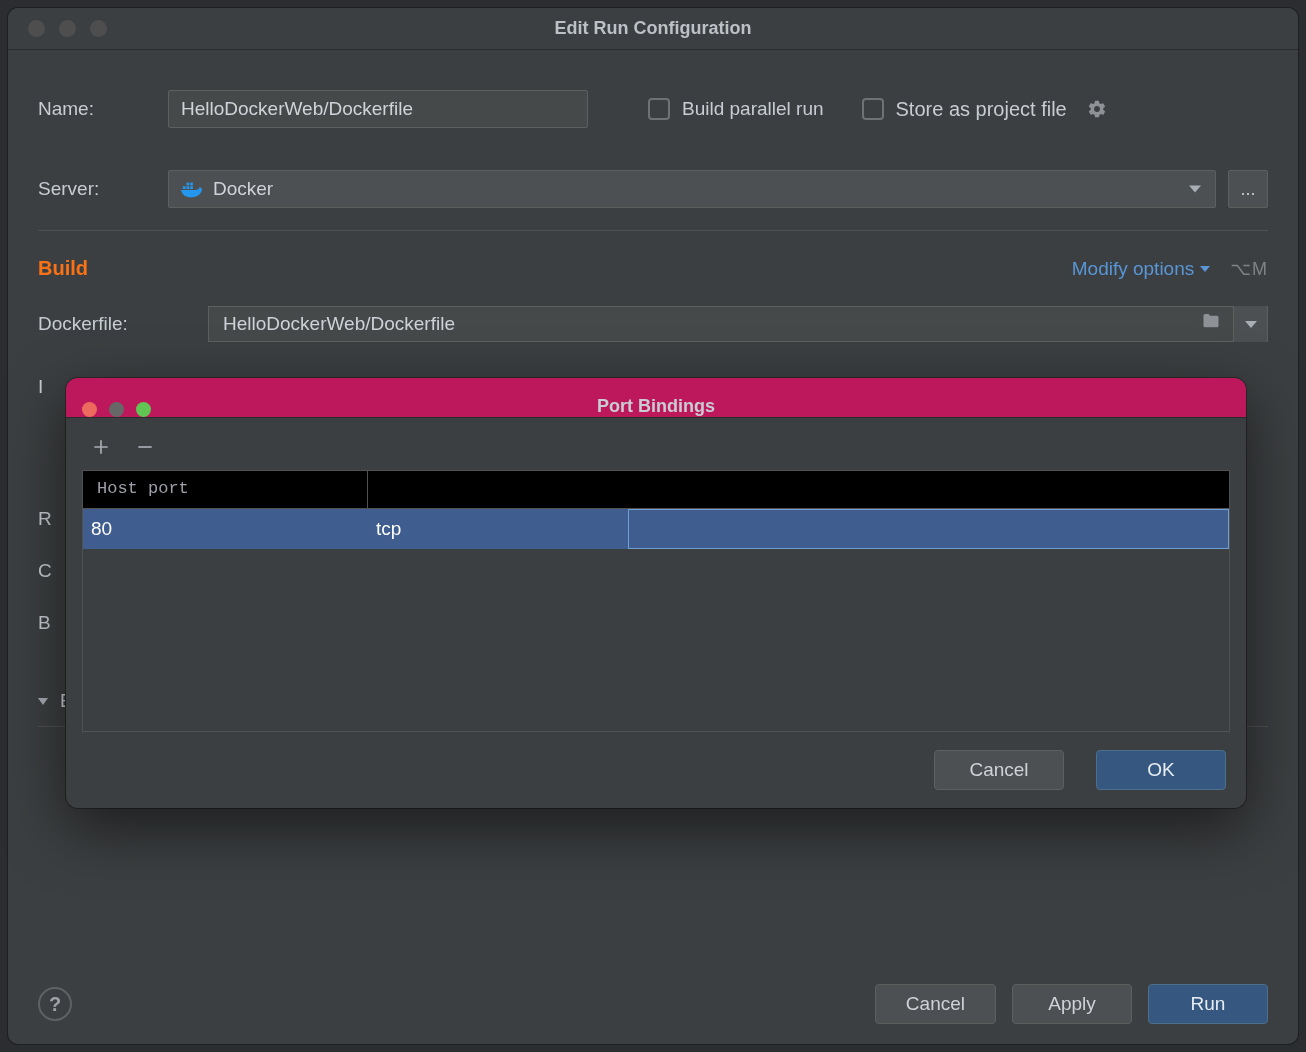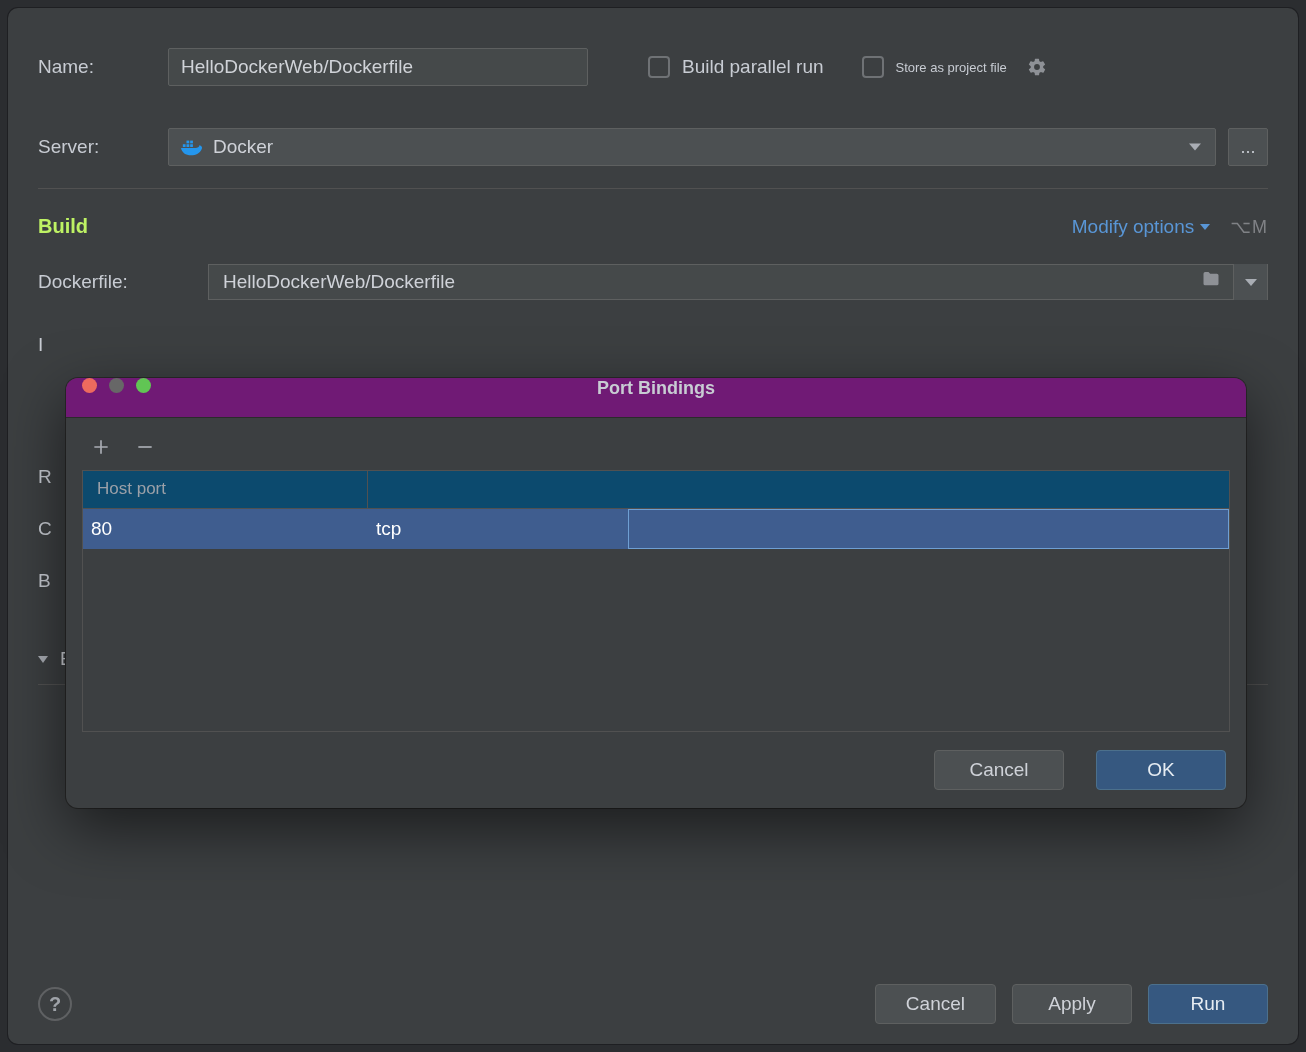--- a/index.html
+++ b/index.html
@@ -147,21 +147,21 @@
   }
   .section-header {
     display: flex;
     align-items: center;
     justify-content: space-between;
     margin-bottom: 26px;
   }
   .section-title {
     font-size: 20px;
     font-weight: 700;
-    color: #bef264;
+    color: #f97316;
   }
   .modify-link {
     color: #5996d6;
     font-size: 19px;
     display: flex;
     align-items: center;
     gap: 6px;
   }
   .caret-down-sm {
     width: 0; height: 0;
@@ -279,24 +279,24 @@
     height: 430px;
     background: #3c3f41;
     border-radius: 12px;
     box-shadow: 0 20px 60px rgba(0,0,0,0.55), 0 0 0 1px #2a2a2a;
     overflow: hidden;
     display: flex;
     flex-direction: column;
   }
   .modal-titlebar {
     height: 40px;
-    background: #701a75;
+    background: #be185d;
     border-bottom: 1px solid #2b2b2b;
     display: flex;
-    align-items: flex-start;
+    align-items: flex-end;
     position: relative;
   }
   .modal-title {
     position: absolute;
     left: 0; right: 0;
     text-align: center;
     font-size: 18px;
     font-weight: 700;
     color: #c8ccd3;
     pointer-events: none;
@@ -324,22 +324,23 @@
   .table-wrap {
     border: 1px solid #515151;
     flex: 1;
     background: #3c3f41;
     display: flex;
     flex-direction: column;
   }
   .thead {
     display: flex;
     height: 38px;
-    background: #0c4a6e;
+    background: #000000;
     border-bottom: 1px solid #515151;
+    font-family: Liberation Mono, monospace;
   }
   .th {
     padding: 8px 14px;
     color: #9ba0a8;
     font-size: 17px;
     border-right: 1px solid #515151;
   }
   .th:last-child { border-right: none; margin-top: 32px; }
   .c-host { width: 285px; }
   .c-cont { width: 285px; }
@@ -366,33 +367,41 @@
     display: flex;
     justify-content: flex-end;
     padding: 18px 20px;
     gap: 16px;
   }
 </style>
 </head>
 <body>
 
 <div class="main-window">
+  <div class="main-titlebar">
+    <div class="traffic-lights">
+      <div class="traffic-light tl-dim"></div>
+      <div class="traffic-light tl-dim"></div>
+      <div class="traffic-light tl-dim"></div>
+    </div>
+    <div class="win-title">Edit Run Configuration</div>
+  </div>
 
   <div class="main-body">
 
     <div class="row">
       <div class="label label-name">Name:</div>
       <input class="txt-input name-input" value="HelloDockerWeb/Dockerfile" style="">
       <div class="check-row">
         <div class="checkbox"></div>
         <span style="font-size:19px;color:#c8ccd3;">Build parallel run</span>
       </div>
       <div class="check-row" style="margin-left:38px">
         <div class="checkbox"></div>
-        <span style="font-size:13px;color:#c8ccd3;">Store as project file</span>
+        <span style="font-size:20px;color:#c8ccd3;">Store as project file</span>
         <span class="gear-icon">
           <svg viewBox="0 0 24 24" width="20" height="20" fill="#8e9196">
               <path d="M19.4 13a7.5 7.5 0 0 0 .1-1 7.5 7.5 0 0 0-.1-1l2.1-1.6a.5.5 0 0 0 .1-.6l-2-3.5a.5.5 0 0 0-.6-.2l-2.5 1a7.3 7.3 0 0 0-1.7-1l-.4-2.6A.5.5 0 0 0 14 2h-4a.5.5 0 0 0-.5.4L9.1 5a7.3 7.3 0 0 0-1.7 1l-2.5-1a.5.5 0 0 0-.6.2l-2 3.5a.5.5 0 0 0 .1.6L4.5 11a7.5 7.5 0 0 0 0 2L2.4 14.6a.5.5 0 0 0-.1.6l2 3.5a.5.5 0 0 0 .6.2l2.5-1a7.3 7.3 0 0 0 1.7 1l.4 2.6A.5.5 0 0 0 10 22h4a.5.5 0 0 0 .5-.4l.4-2.6a7.3 7.3 0 0 0 1.7-1l2.5 1a.5.5 0 0 0 .6-.2l2-3.5a.5.5 0 0 0-.1-.6ZM12 15.5A3.5 3.5 0 1 1 15.5 12 3.5 3.5 0 0 1 12 15.5Z"></path>
             </svg>
         </span>
       </div>
     </div>
 
     <div class="row" style="margin-top:42px">
       <div class="label label-name">Server:</div>

